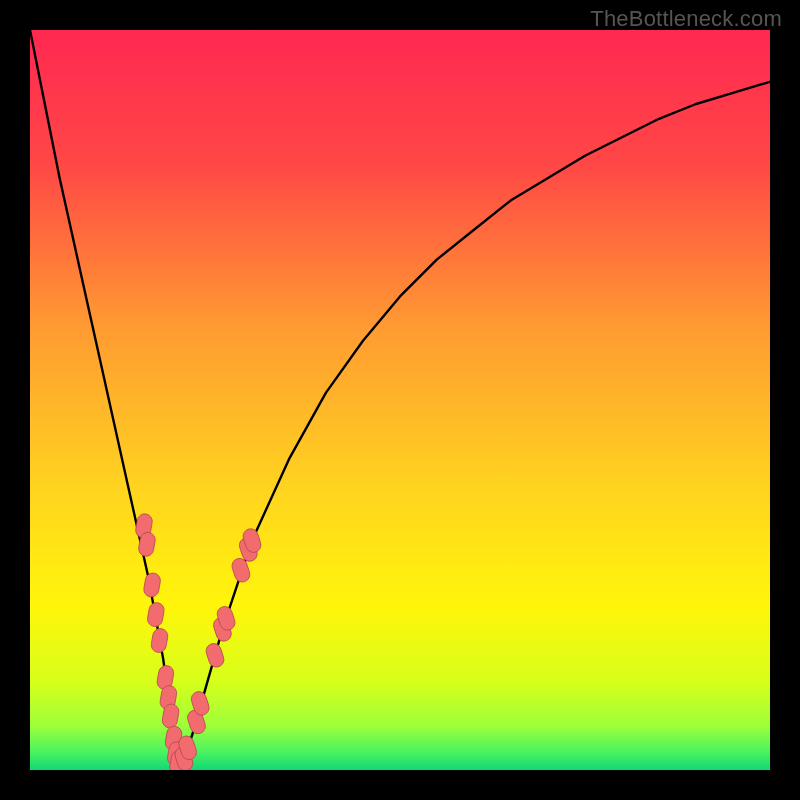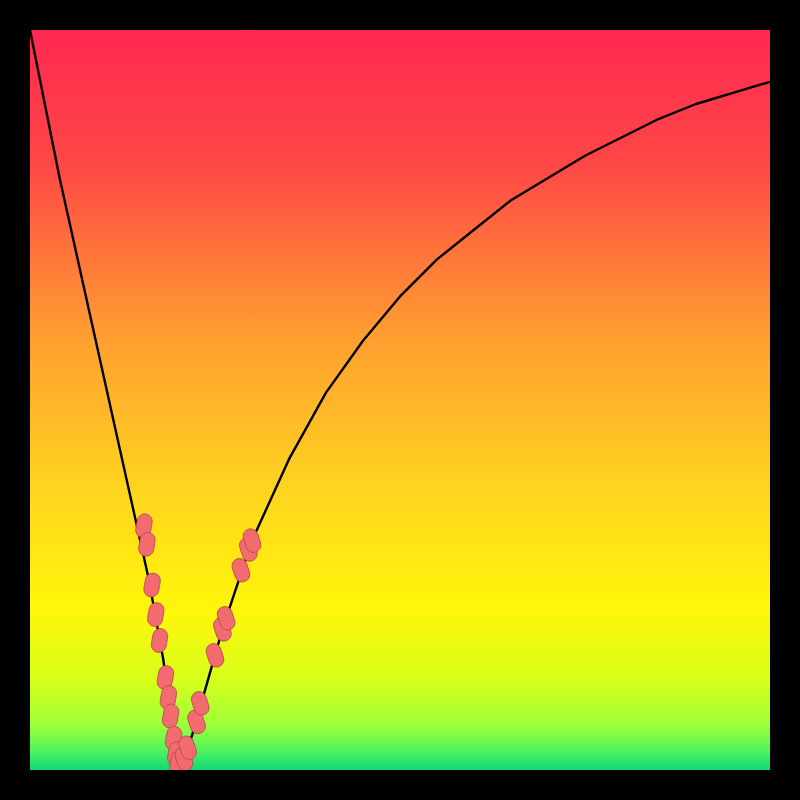--- a/index.html
+++ b/index.html
@@ -135,13 +135,14 @@
           <g transform="translate(218.30 519.48) rotate(-18)">
             <rect x="-7.5" y="-12" width="15" height="24" rx="7.5" ry="7.5" fill="#f16b6f" stroke="#b84a4e" stroke-width="0.8"></rect>
           </g>
           <g transform="translate(222.00 510.60) rotate(-18)">
             <rect x="-7.5" y="-12" width="15" height="24" rx="7.5" ry="7.5" fill="#f16b6f" stroke="#b84a4e" stroke-width="0.8"></rect>
           </g>
         </g>
     </svg>
   </div>
 
+  <div class="watermark">TheBottleneck.com</div>
 </div>
 
 </body></html>

